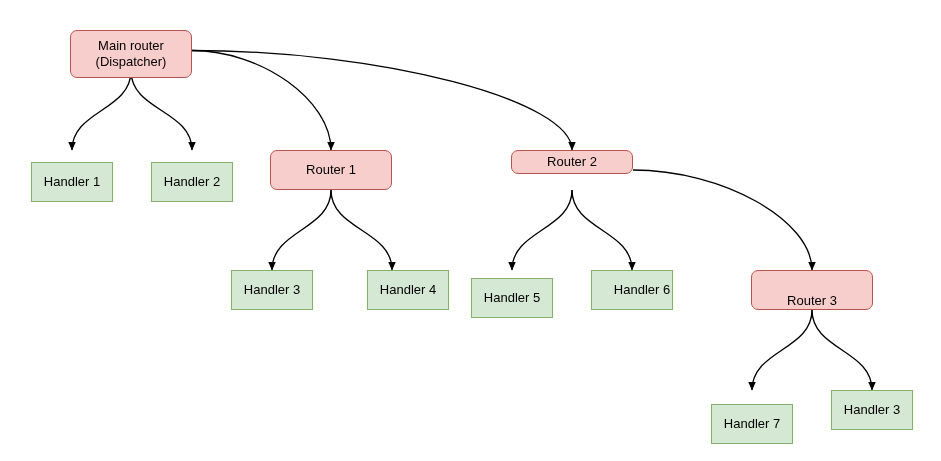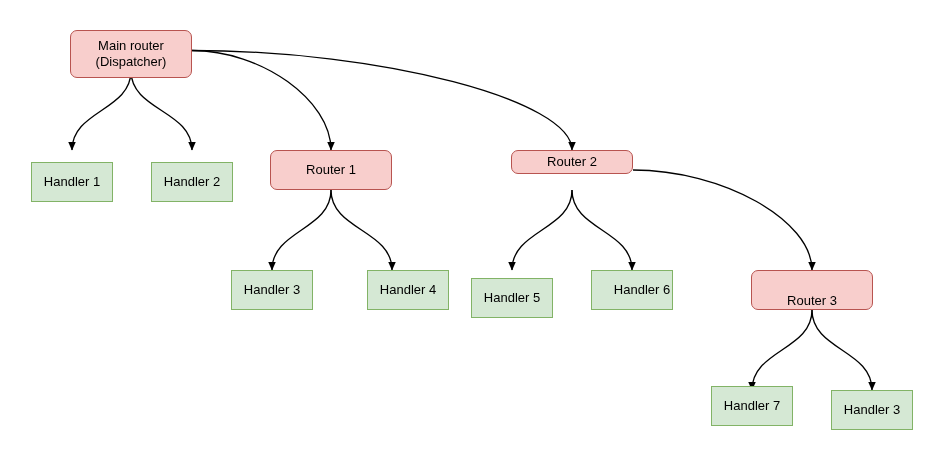--- a/index.html
+++ b/index.html
@@ -101,20 +101,20 @@
       </div>
       <div class="node handler" style="left: 471px; top: 278px; width: 82px; height: 40px;">
         <span class="node-label">Handler 5</span>
       </div>
       <div class="node handler" style="left: 591px; top: 270px; width: 82px; height: 40px; padding-left: 20px;">
         <span class="node-label">Handler 6</span>
       </div>
       <div class="node router" style="left: 751px; top: 270px; width: 122px; height: 40px; align-items: flex-end;">
         <span class="node-label">Router 3</span>
       </div>
-      <div class="node handler" style="left: 711px; top: 386px; width: 82px; height: 40px;">
+      <div class="node handler" style="left: 711px; top: 404px; width: 82px; height: 40px;">
         <span class="node-label">Handler 7</span>
       </div>
       <div class="node handler" style="left: 831px; top: 390px; width: 82px; height: 40px;">
         <span class="node-label">Handler 3</span>
       </div>
     </div>
 </div>
 
 </body></html>

